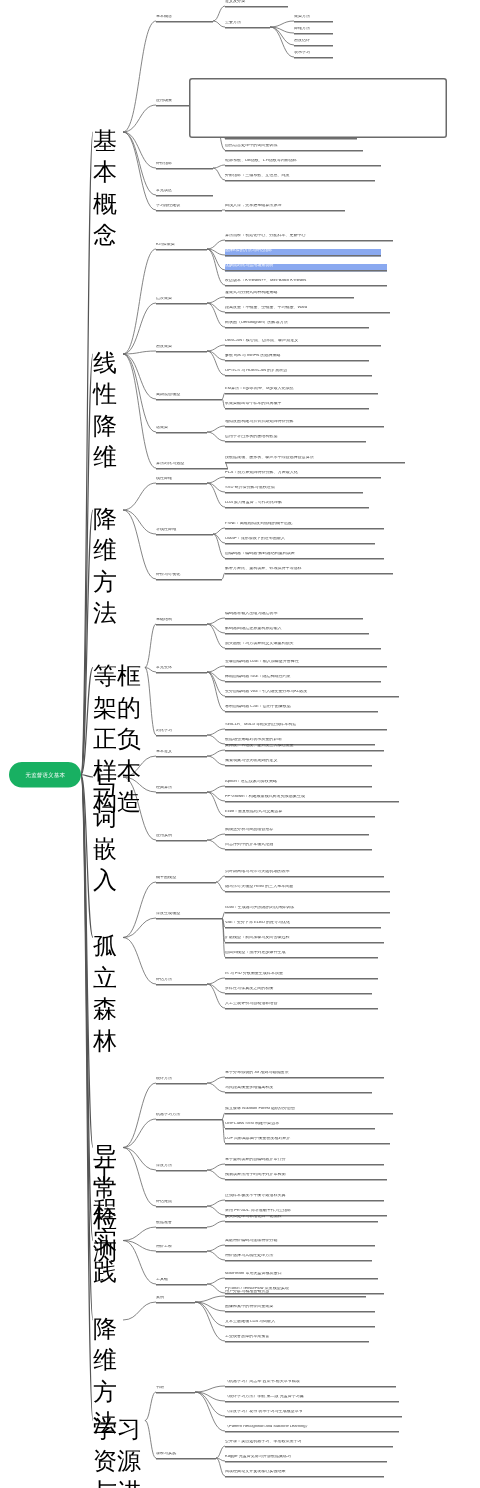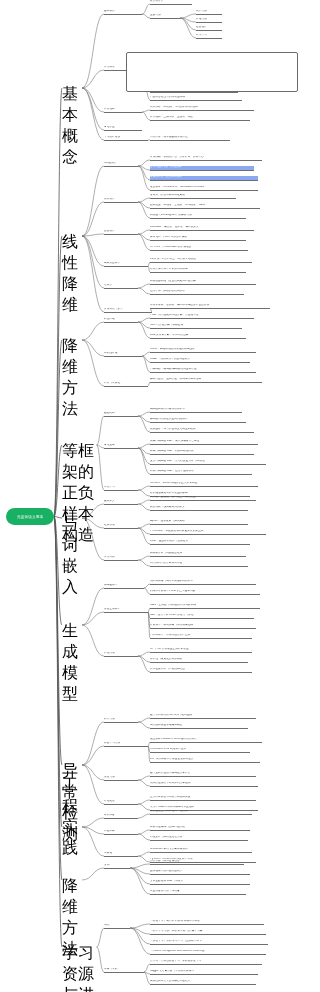--- a/index.html
+++ b/index.html
@@ -385,21 +385,21 @@
       </div>
       <div class="node ln" style="left: 104px; top: 556px; width: 34px;">
         <span class="t">应用实例</span>
       </div>
       <div class="node ln" style="left: 150px; top: 552px; width: 96px;">
         <span class="t">购物篮分析与商品组合推荐</span>
       </div>
       <div class="node ln" style="left: 150px; top: 562px; width: 98px;">
         <span class="t">日志序列中的异常模式挖掘</span>
       </div>
-      <div class="node undefined" style="left: 62px; top: 620.5px; width: 20px;"><span class="t">生成模型</span></div>
+      <div class="node undefined" style="left: 62px; top: 620.5px; width: 20px;"><span class="t">孤立森林</span></div>
       <div class="node ln" style="left: 104px; top: 584px; width: 40px;">
         <span class="t">概率图模型</span>
       </div>
       <div class="node ln" style="left: 150px; top: 580px; width: 106px;">
         <span class="t">贝叶斯网络与马尔可夫随机场的表示</span>
       </div>
       <div class="node ln" style="left: 150px; top: 590px; width: 110px;">
         <span class="t">隐马尔可夫模型 HMM 的三大基本问题</span>
       </div>
       <div class="node ln" style="left: 104px; top: 608px; width: 44px;">

